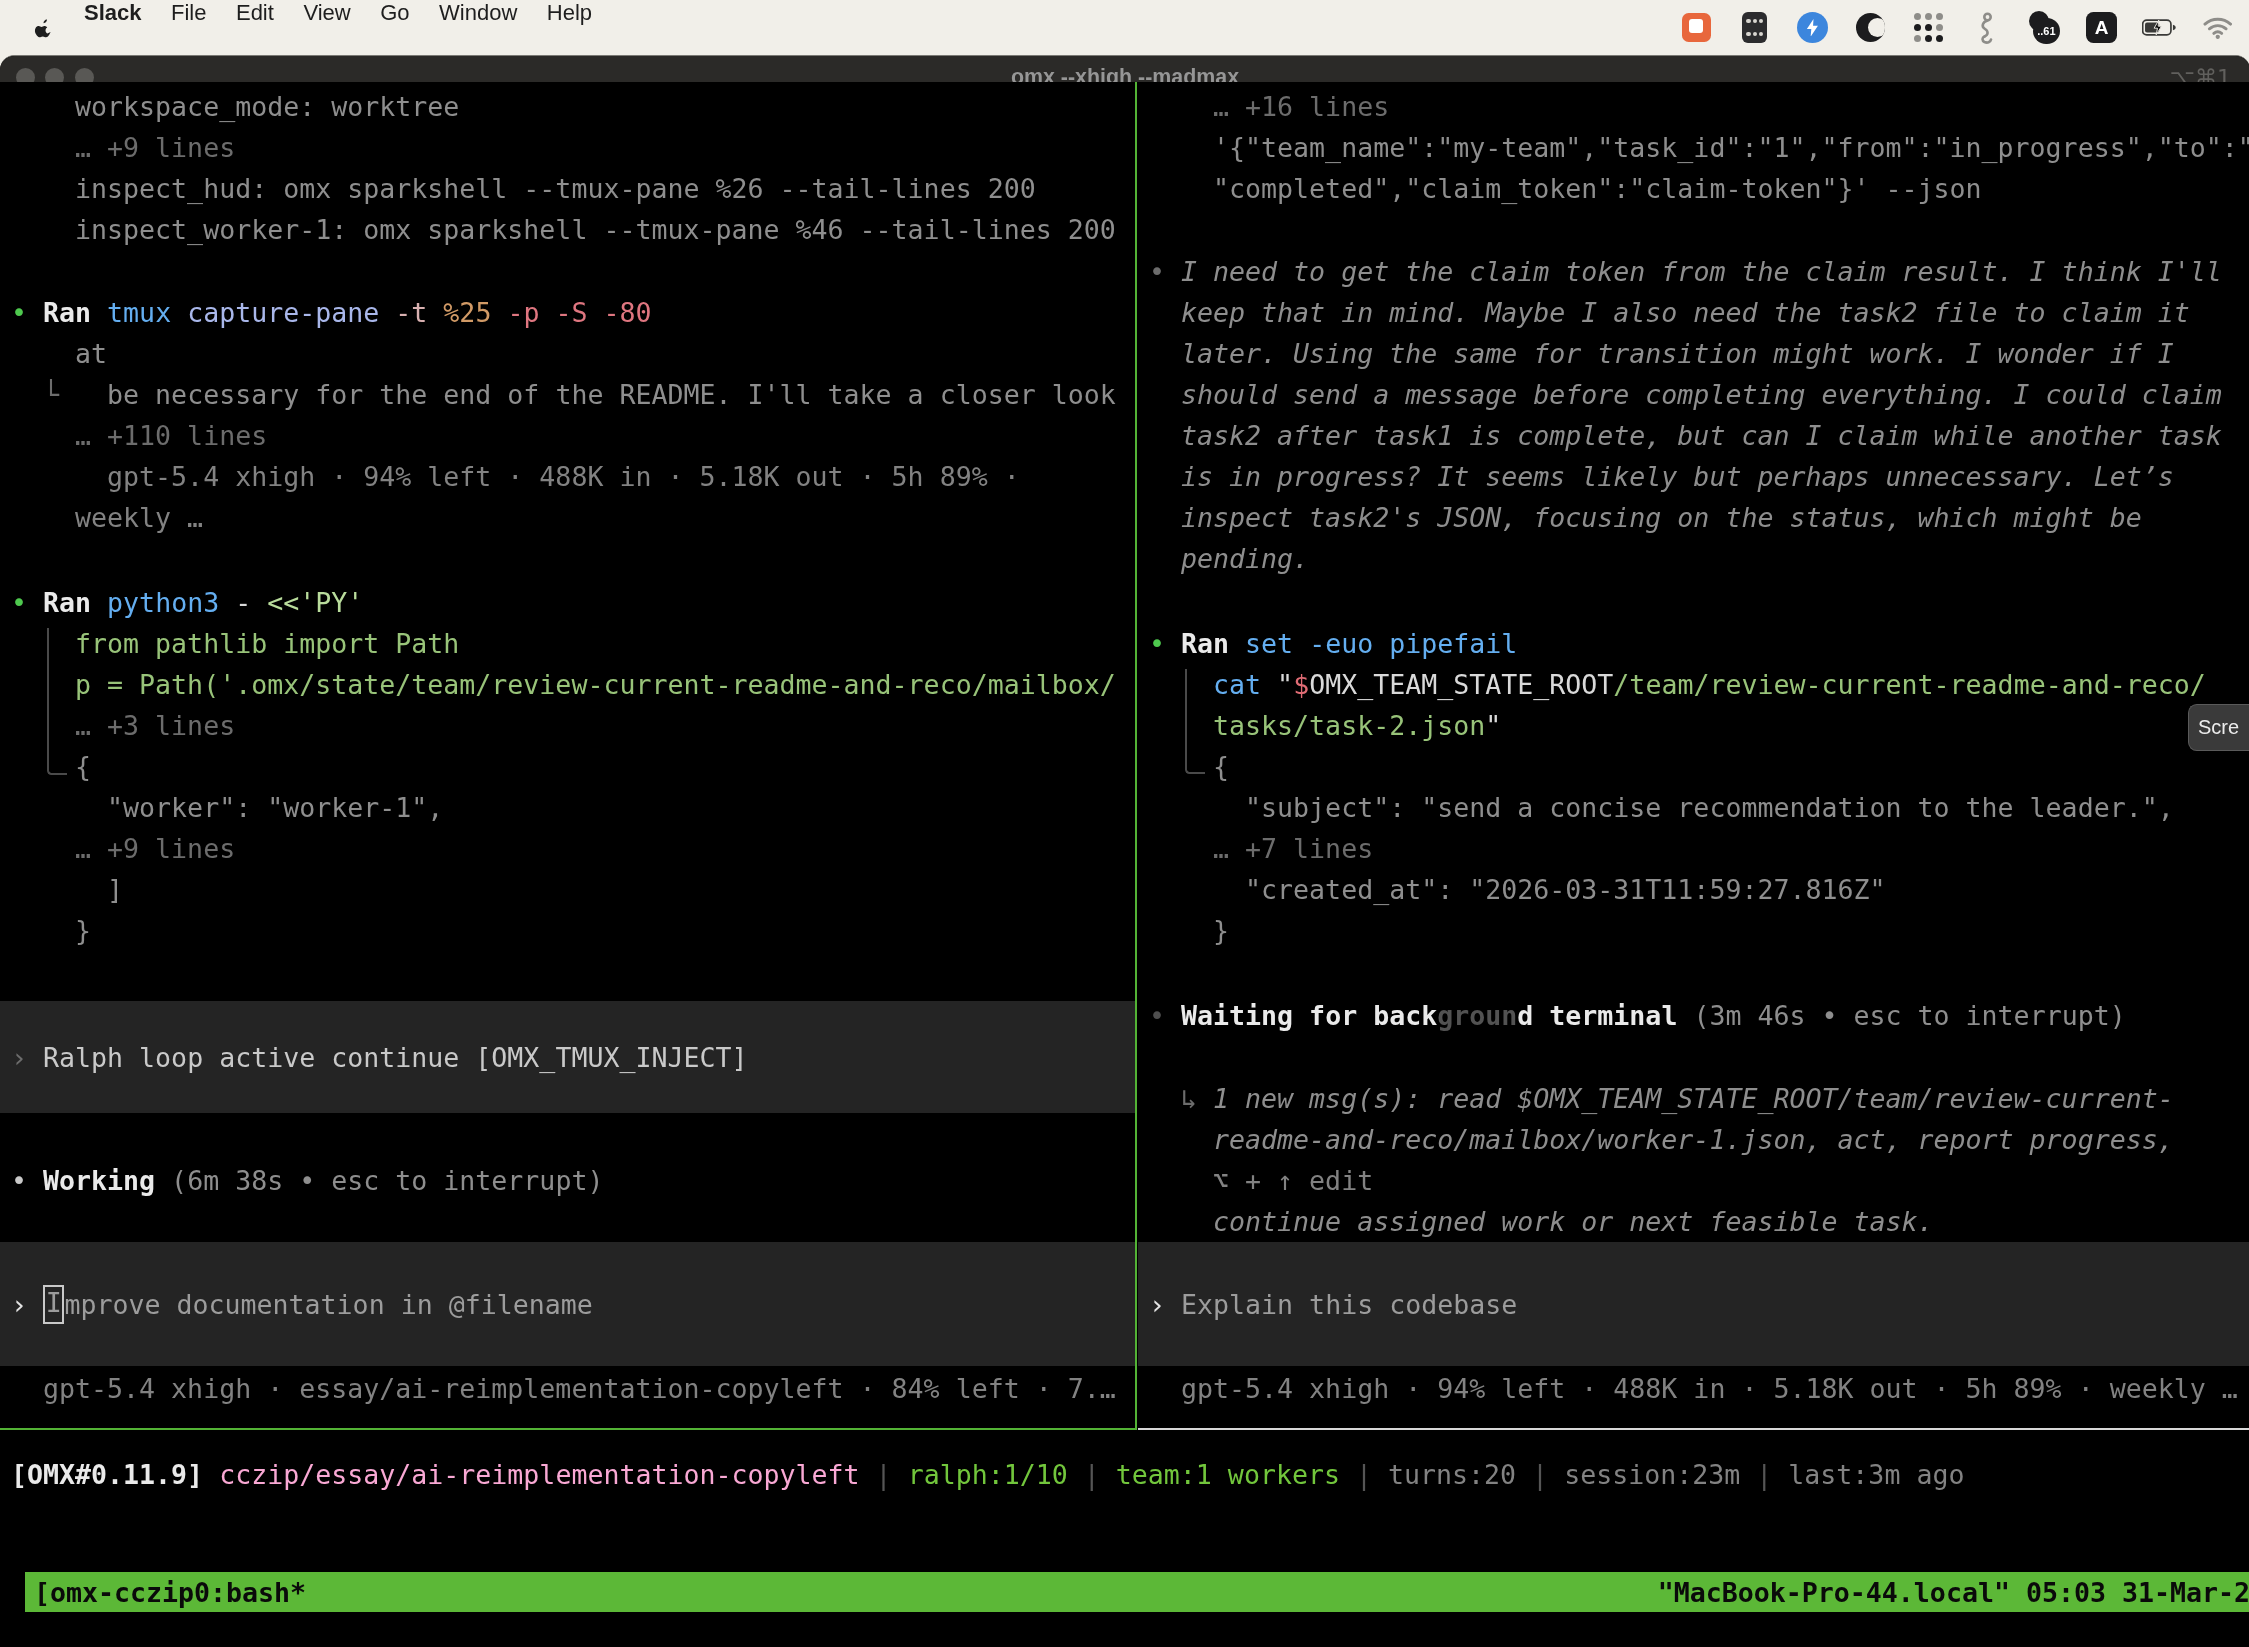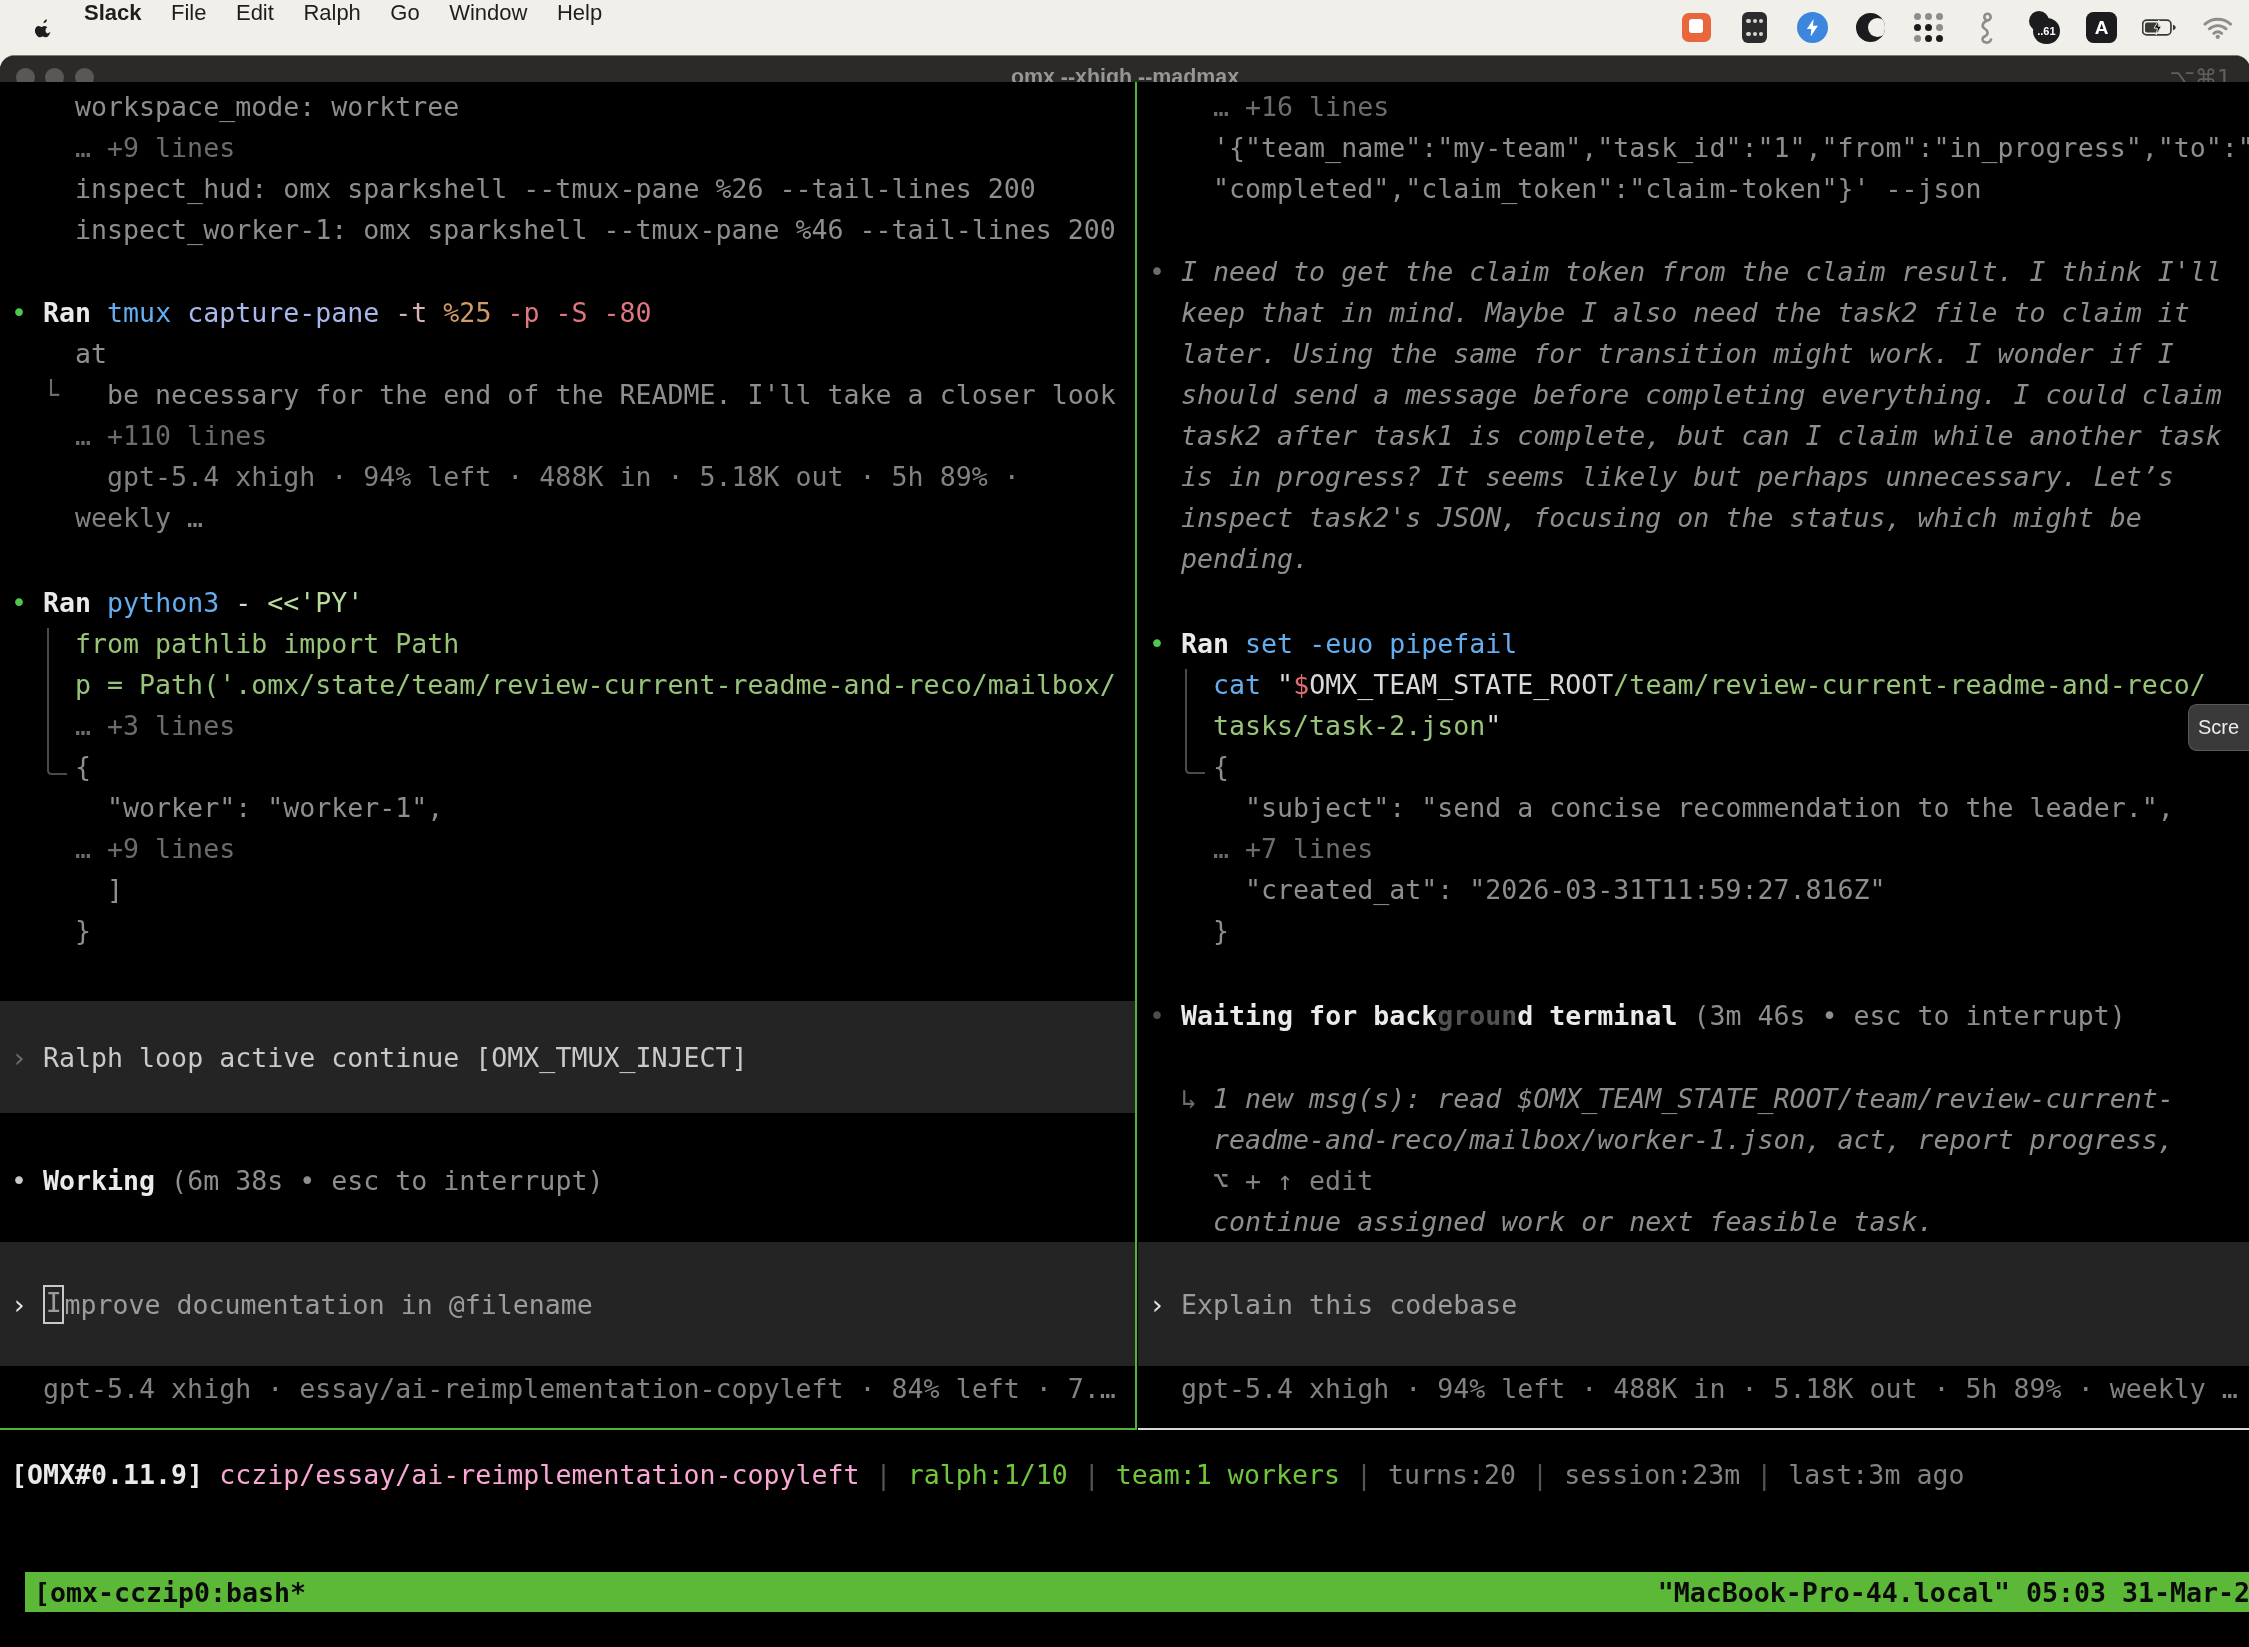--- a/index.html
+++ b/index.html
@@ -110,21 +110,21 @@
 
 <div class="menubar">
   <span class="apple">
     <svg width="19" height="22" viewBox="0 0 24 24">
         <path fill="#1e1e1e" d="M16.365 1.43c0 1.14-.46 2.21-1.21 3.02-.77.83-2.04 1.47-3.07 1.39-.13-1.1.43-2.27 1.17-3.06.79-.85 2.14-1.45 3.11-1.35zM20.94 17.1c-.56 1.3-.83 1.88-1.56 3.03-1.01 1.6-2.44 3.6-4.21 3.61-1.57.02-1.98-1.03-4.11-1.01-2.13.01-2.58 1.03-4.15 1.02-1.77-.02-3.12-1.82-4.13-3.42C.96 17.9.67 14.02 2.03 11.95c.97-1.47 2.5-2.33 3.94-2.33 1.46 0 2.38 1.03 3.59 1.03 1.17 0 1.88-1.04 3.57-1.04 1.28 0 2.64.7 3.61 1.9-3.17 1.74-2.66 6.27.2 7.59z"></path>
       </svg>
   </span>
   <span class="mb-app">Slack</span>
   <span class="mb-item">File</span>
   <span class="mb-item">Edit</span>
-  <span class="mb-item">Ralph</span>
+  <span class="mb-item">View</span>
   <span class="mb-item">Go</span>
   <span class="mb-item">Window</span>
   <span class="mb-item">Help</span>
 
   <div class="mb-right">
     <span class="sicon">
         <span class="icon-record"></span>
       </span>
     <span class="sicon">
         <span class="icon-keys">

